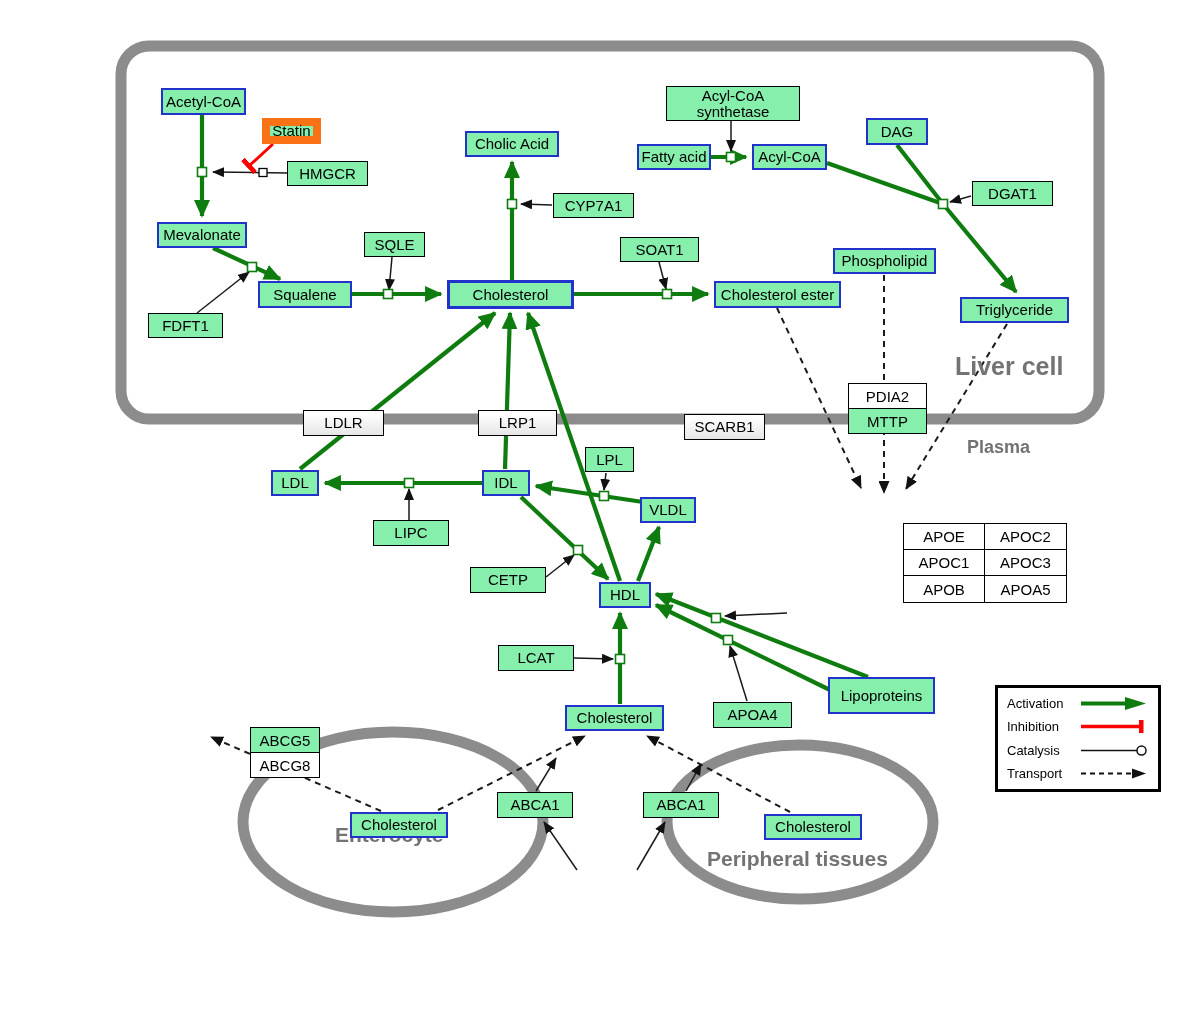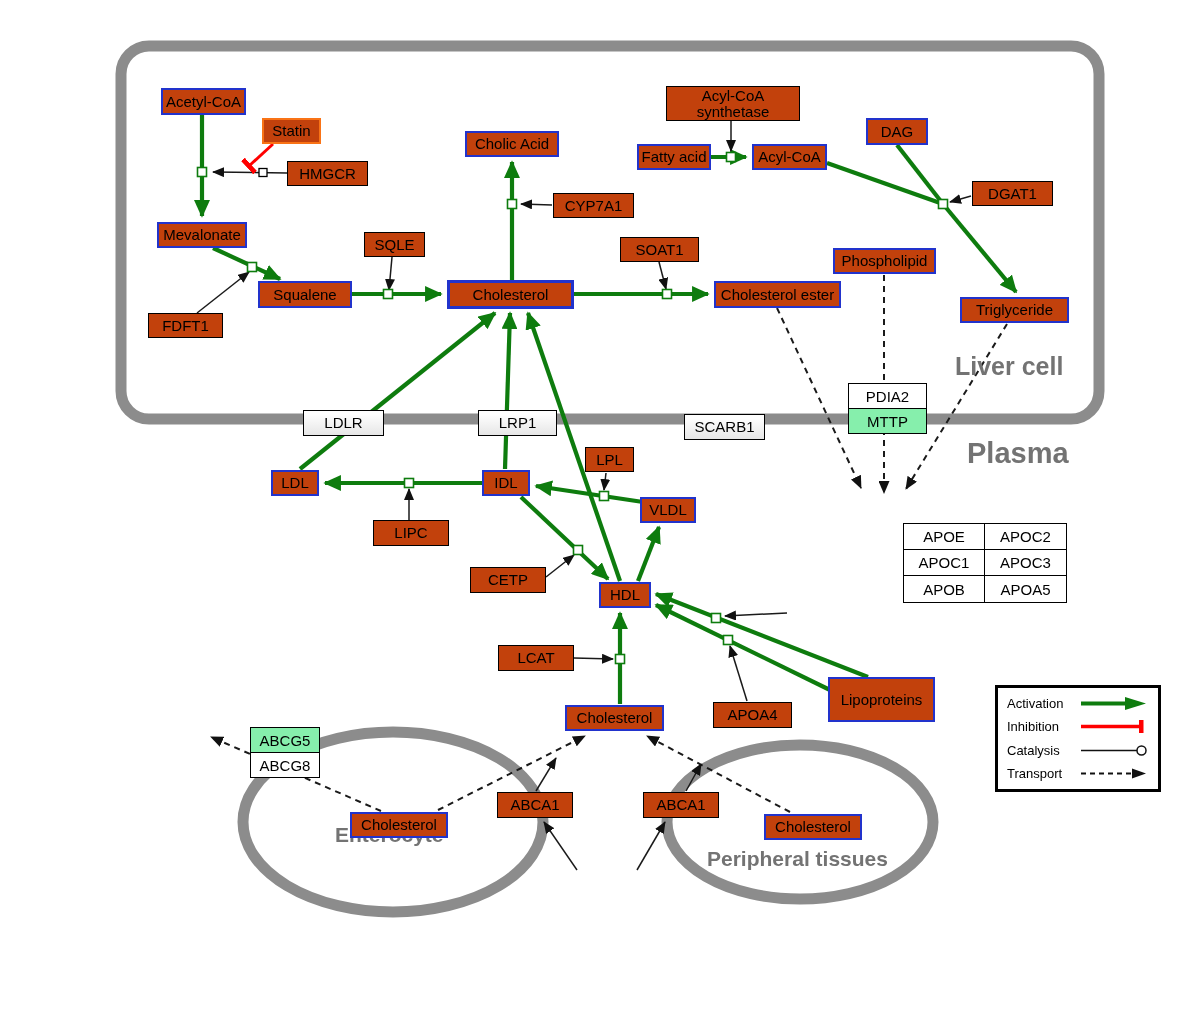--- a/index.html
+++ b/index.html
@@ -1,23 +1,23 @@
 <!DOCTYPE html>
 <html><head>
 <meta charset="utf-8">
 <style>
   *{box-sizing:border-box}
   body{margin:0;background:#fff;font-family:"Liberation Sans",sans-serif}
   #stage{position:relative;width:1200px;height:1013px;overflow:hidden;background:#fff}
   #edges{position:absolute;left:0;top:0;z-index:1}
-  .n{position:absolute;display:flex;align-items:center;justify-content:center;background:#c2410c;
+  .n{position:absolute;display:flex;align-items:center;justify-content:center;background:#86efac;
      font-size:15px;line-height:1.05;color:#000;text-align:center;z-index:3}
   .blue{border:2px solid #2233cc}
   .blue.bold{border-width:3px}
-  .statin{border:2px solid #f97316}
+  .statin{border:8px solid #f97316}
   .prot{border:1px solid #000}
   .memb{background:linear-gradient(180deg,#fefefe 15%,#e6e6e6 100%)}
   .two{flex-direction:column}
   .stack{position:absolute;display:flex;flex-direction:column;border:1px solid #000;background:#fff;z-index:3}
   .srow{flex:1;display:flex;align-items:center;justify-content:center;font-size:15px;background:#fff}
   .srow+.srow{border-top:1px solid #000}
   .shaded{background:#86efac}
   .apotable{position:absolute;display:grid;grid-template-columns:1fr 1fr;border:1px solid #000;background:#fff;z-index:3}
   .acell{height:26px;display:flex;align-items:center;justify-content:center;font-size:15px;
          border-right:1px solid #000;border-bottom:1px solid #000}
@@ -121,40 +121,40 @@
       <rect x="599.5" y="491.5" width="9" height="9"></rect>
       <rect x="573.5" y="545.5" width="9" height="9"></rect>
       <rect x="615.5" y="654.5" width="9" height="9"></rect>
       <rect x="711.5" y="613.5" width="9" height="9"></rect>
       <rect x="723.5" y="635.5" width="9" height="9"></rect>
       <rect x="259" y="168.5" width="8" height="8" stroke="#000" stroke-width="1.3"></rect>
     </g>
   </svg>
 
   <div class="clabel" style="left:955px;top:352px;font-size:25px">Liver cell</div>
-  <div class="clabel" style="left:967px;top:437px;font-size:29px">Plasma</div>
+  <div class="clabel" style="left:967px;top:437px;font-size:18px">Plasma</div>
   <div class="clabel" style="left:335px;top:823px;font-size:21px">Enterocyte</div>
   <div class="clabel" style="left:707px;top:847px;font-size:21px">Peripheral tissues</div>
 
   <div class="n blue" style="left:161px;top:88px;width:85px;height:27px">Acetyl-CoA</div>
   <div class="n blue" style="left:157px;top:222px;width:90px;height:26px">Mevalonate</div>
   <div class="n blue" style="left:258px;top:281px;width:94px;height:27px">Squalene</div>
   <div class="n blue bold" style="left:447px;top:280px;width:127px;height:29px">Cholesterol</div>
   <div class="n blue" style="left:465px;top:131px;width:94px;height:26px">Cholic Acid</div>
   <div class="n blue" style="left:714px;top:281px;width:127px;height:27px">Cholesterol ester</div>
   <div class="n blue" style="left:637px;top:144px;width:74px;height:26px">Fatty acid</div>
   <div class="n blue" style="left:752px;top:144px;width:75px;height:26px">Acyl-CoA</div>
   <div class="n blue" style="left:866px;top:118px;width:62px;height:27px">DAG</div>
   <div class="n blue" style="left:833px;top:248px;width:103px;height:26px">Phospholipid</div>
   <div class="n blue" style="left:960px;top:297px;width:109px;height:26px">Triglyceride</div>
   <div class="n blue" style="left:271px;top:470px;width:48px;height:26px">LDL</div>
   <div class="n blue" style="left:482px;top:470px;width:48px;height:26px">IDL</div>
   <div class="n blue" style="left:640px;top:497px;width:56px;height:26px">VLDL</div>
   <div class="n blue" style="left:599px;top:582px;width:52px;height:26px">HDL</div>
-  <div class="n blue" style="left:828px;top:677px;width:107px;height:45px">Lipoproteins</div>
+  <div class="n blue" style="left:828px;top:677px;width:107px;height:37px">Lipoproteins</div>
   <div class="n blue" style="left:565px;top:705px;width:99px;height:26px">Cholesterol</div>
   <div class="n blue" style="left:350px;top:812px;width:98px;height:26px">Cholesterol</div>
   <div class="n blue" style="left:764px;top:814px;width:98px;height:26px">Cholesterol</div>
 
   <div class="n statin" style="left:262px;top:118px;width:59px;height:26px">Statin</div>
 
   <div class="n prot" style="left:287px;top:161px;width:81px;height:25px">HMGCR</div>
   <div class="n prot" style="left:148px;top:313px;width:75px;height:25px">FDFT1</div>
   <div class="n prot" style="left:364px;top:232px;width:61px;height:25px">SQLE</div>
   <div class="n prot" style="left:553px;top:193px;width:81px;height:25px">CYP7A1</div>

